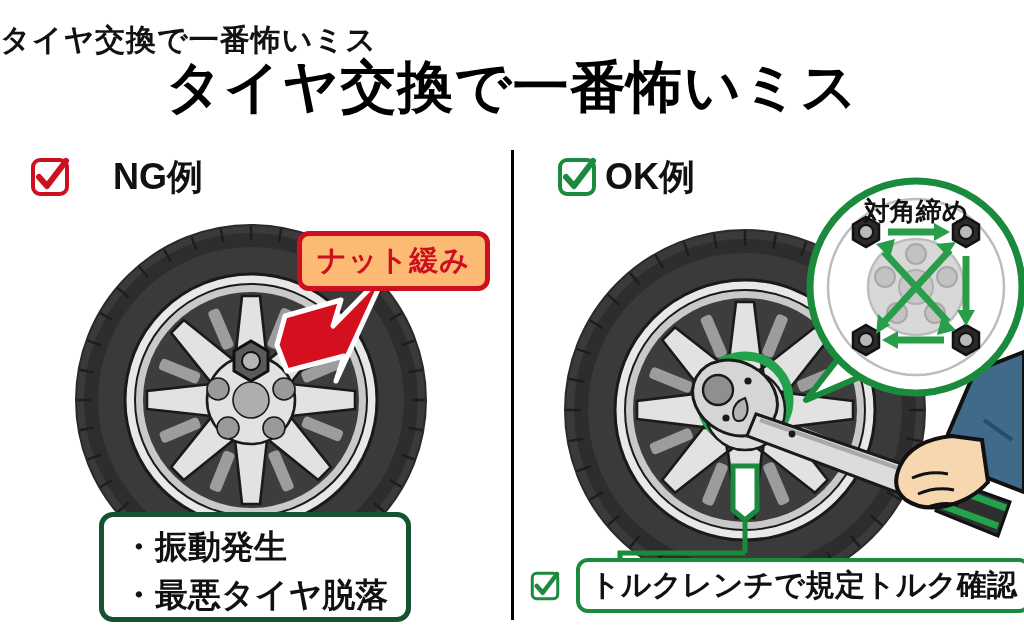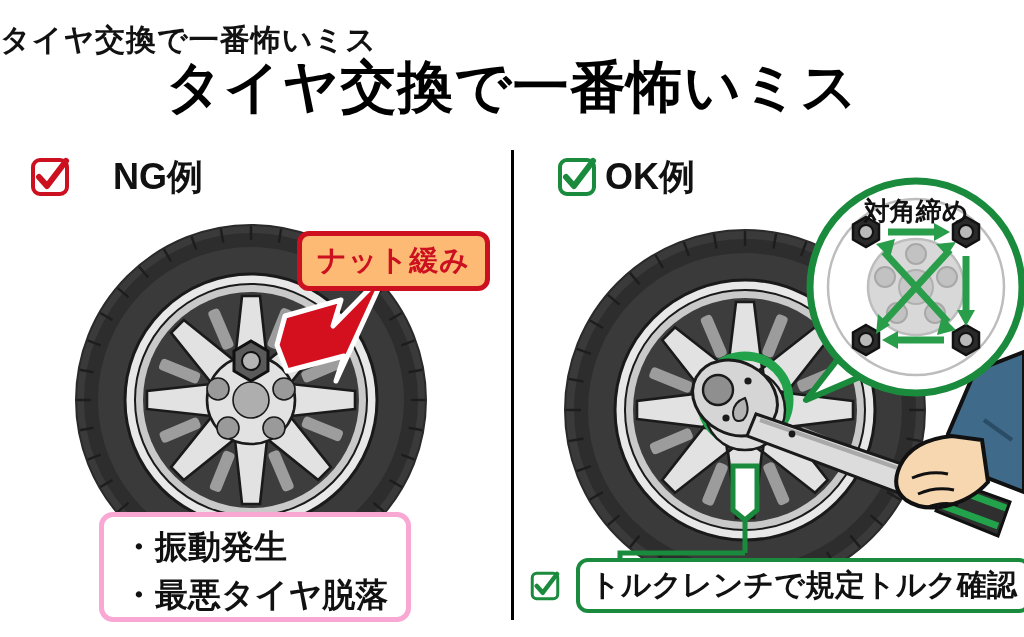--- a/index.html
+++ b/index.html
@@ -44,21 +44,21 @@
     position:absolute;left:297px;top:231px;width:193px;height:60px;
     background:#fdba74;border:5px solid #cc1020;border-radius:12px;
     display:flex;align-items:center;justify-content:center;
     box-sizing:border-box;z-index:30;
   }
   .callout-red span{font-size:29px;font-weight:bold;color:#cc1020;white-space:nowrap;letter-spacing:1px;}
 
   
   .box-red{
     position:absolute;left:99px;top:512px;width:312px;height:110px;
-    background:#fff;border:5px solid #f9a8d4;border-radius:14px;
+    background:#fff;border:5px solid #14532d;border-radius:14px;
     box-sizing:border-box;padding:6px 0 0 18px;z-index:30;
   }
   .box-red .line{font-size:33px;font-weight:bold;color:#111;line-height:1.45;white-space:nowrap;}
 
   
   #ok-caption-wrap{position:absolute;left:530px;top:558px;display:flex;align-items:center;gap:16px;z-index:30;}
   #ok-caption-wrap .cb{width:30px;height:30px;flex:0 0 auto;}
   .box-green{
     background:#fff;border:4px solid #1a8a3c;border-radius:12px;
     padding:3px 10px;box-sizing:border-box;

